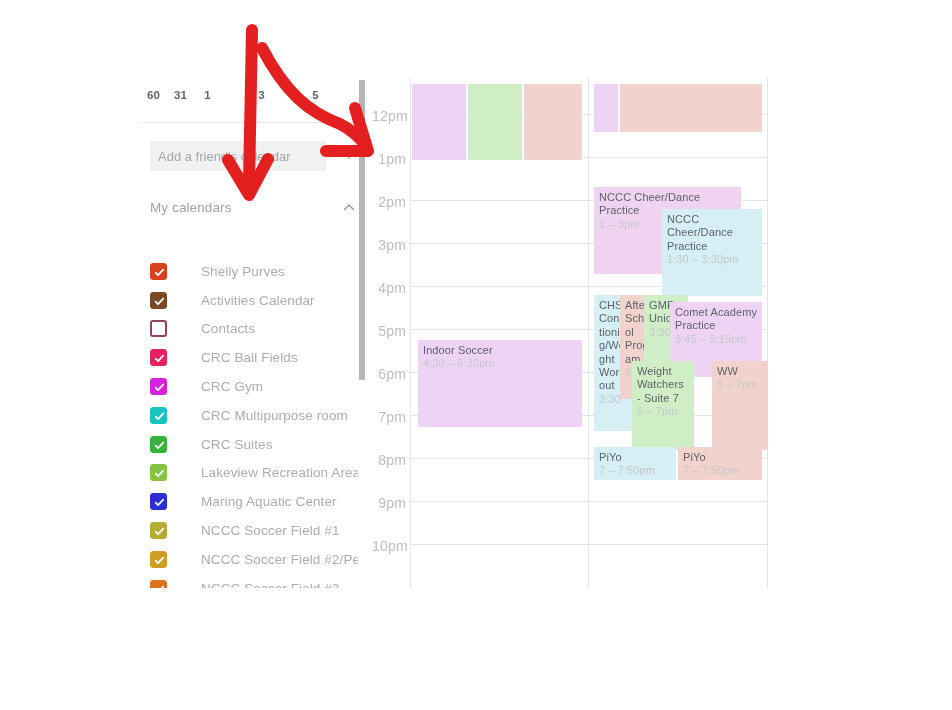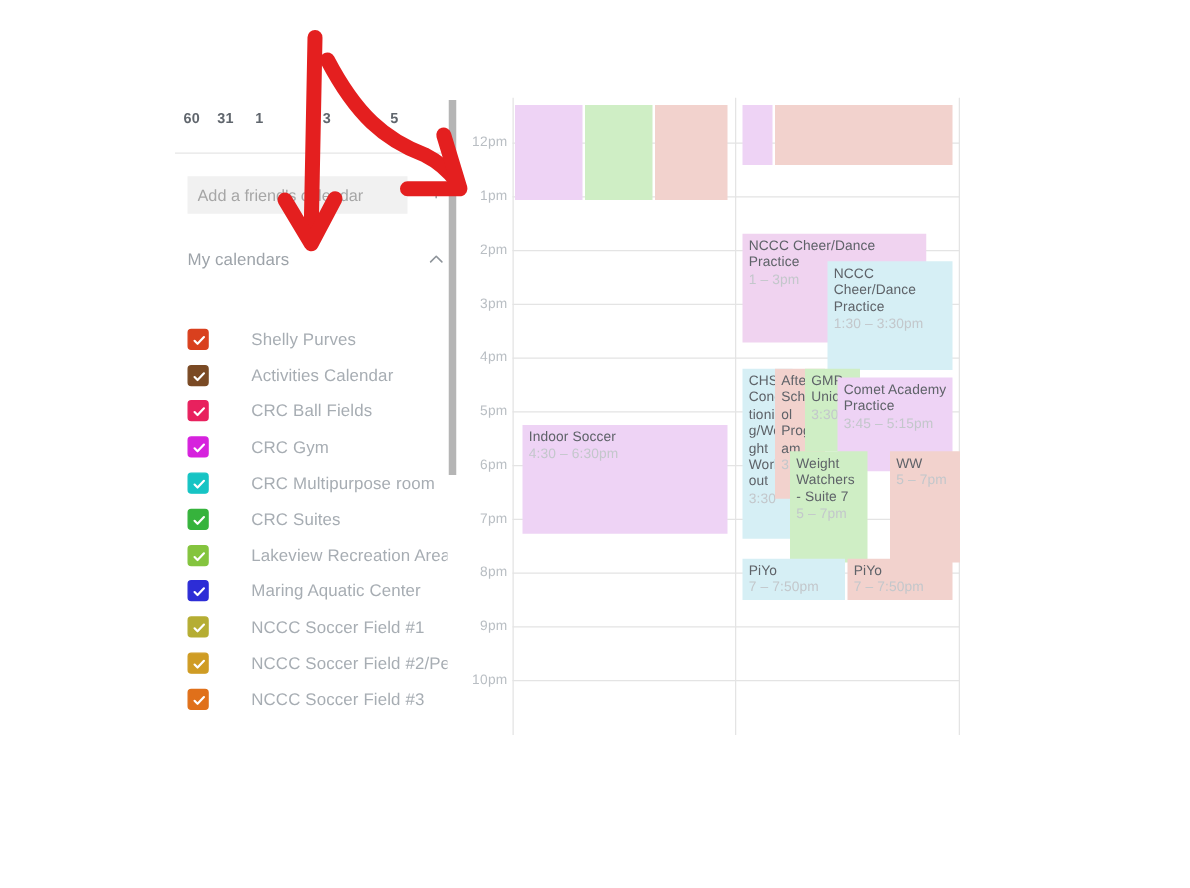--- a/index.html
+++ b/index.html
@@ -157,21 +157,21 @@
   .gutter {
     position: absolute;
     left: 0; top: 0;
     width: 42px; height: 510px;
   }
   .time-label {
     position: absolute;
     left: 4px;
     width: 34px;
     text-align: right;
-    font-size: 11px;
+    font-size: 14px;
     color: #b9bec3;
     letter-spacing: 0.2px;
   }
   .grid-area {
     position: absolute;
     left: 42px; top: 0;
     width: 358px; height: 510px;
   }
   .hline {
     position: absolute;
@@ -258,20 +258,24 @@
           </div>
           <div class="cal-label">Shelly Purves</div>
         </div>
         <div class="cal-item">
           <div class="cal-box" style="background: rgb(122, 74, 36); border: 1px solid rgb(122, 74, 36);">
             <svg class="tick" viewBox="0 0 12 12">
               <path d="M1.8 6.2 L4.4 8.8 L10 2.9" fill="none" stroke="#ffffff" stroke-width="1.9" stroke-linecap="round" stroke-linejoin="round"></path>
             </svg>
           </div>
           <div class="cal-label">Activities Calendar</div>
+        </div>
+        <div class="cal-item">
+          <div class="cal-box" style="background: rgb(255, 255, 255); border: 2px solid rgb(142, 68, 85);"></div>
+          <div class="cal-label">Contacts</div>
         </div>
         <div class="cal-item">
           <div class="cal-box" style="background: rgb(232, 33, 94); border: 1px solid rgb(232, 33, 94);">
             <svg class="tick" viewBox="0 0 12 12">
               <path d="M1.8 6.2 L4.4 8.8 L10 2.9" fill="none" stroke="#ffffff" stroke-width="1.9" stroke-linecap="round" stroke-linejoin="round"></path>
             </svg>
           </div>
           <div class="cal-label">CRC Ball Fields</div>
         </div>
         <div class="cal-item">

